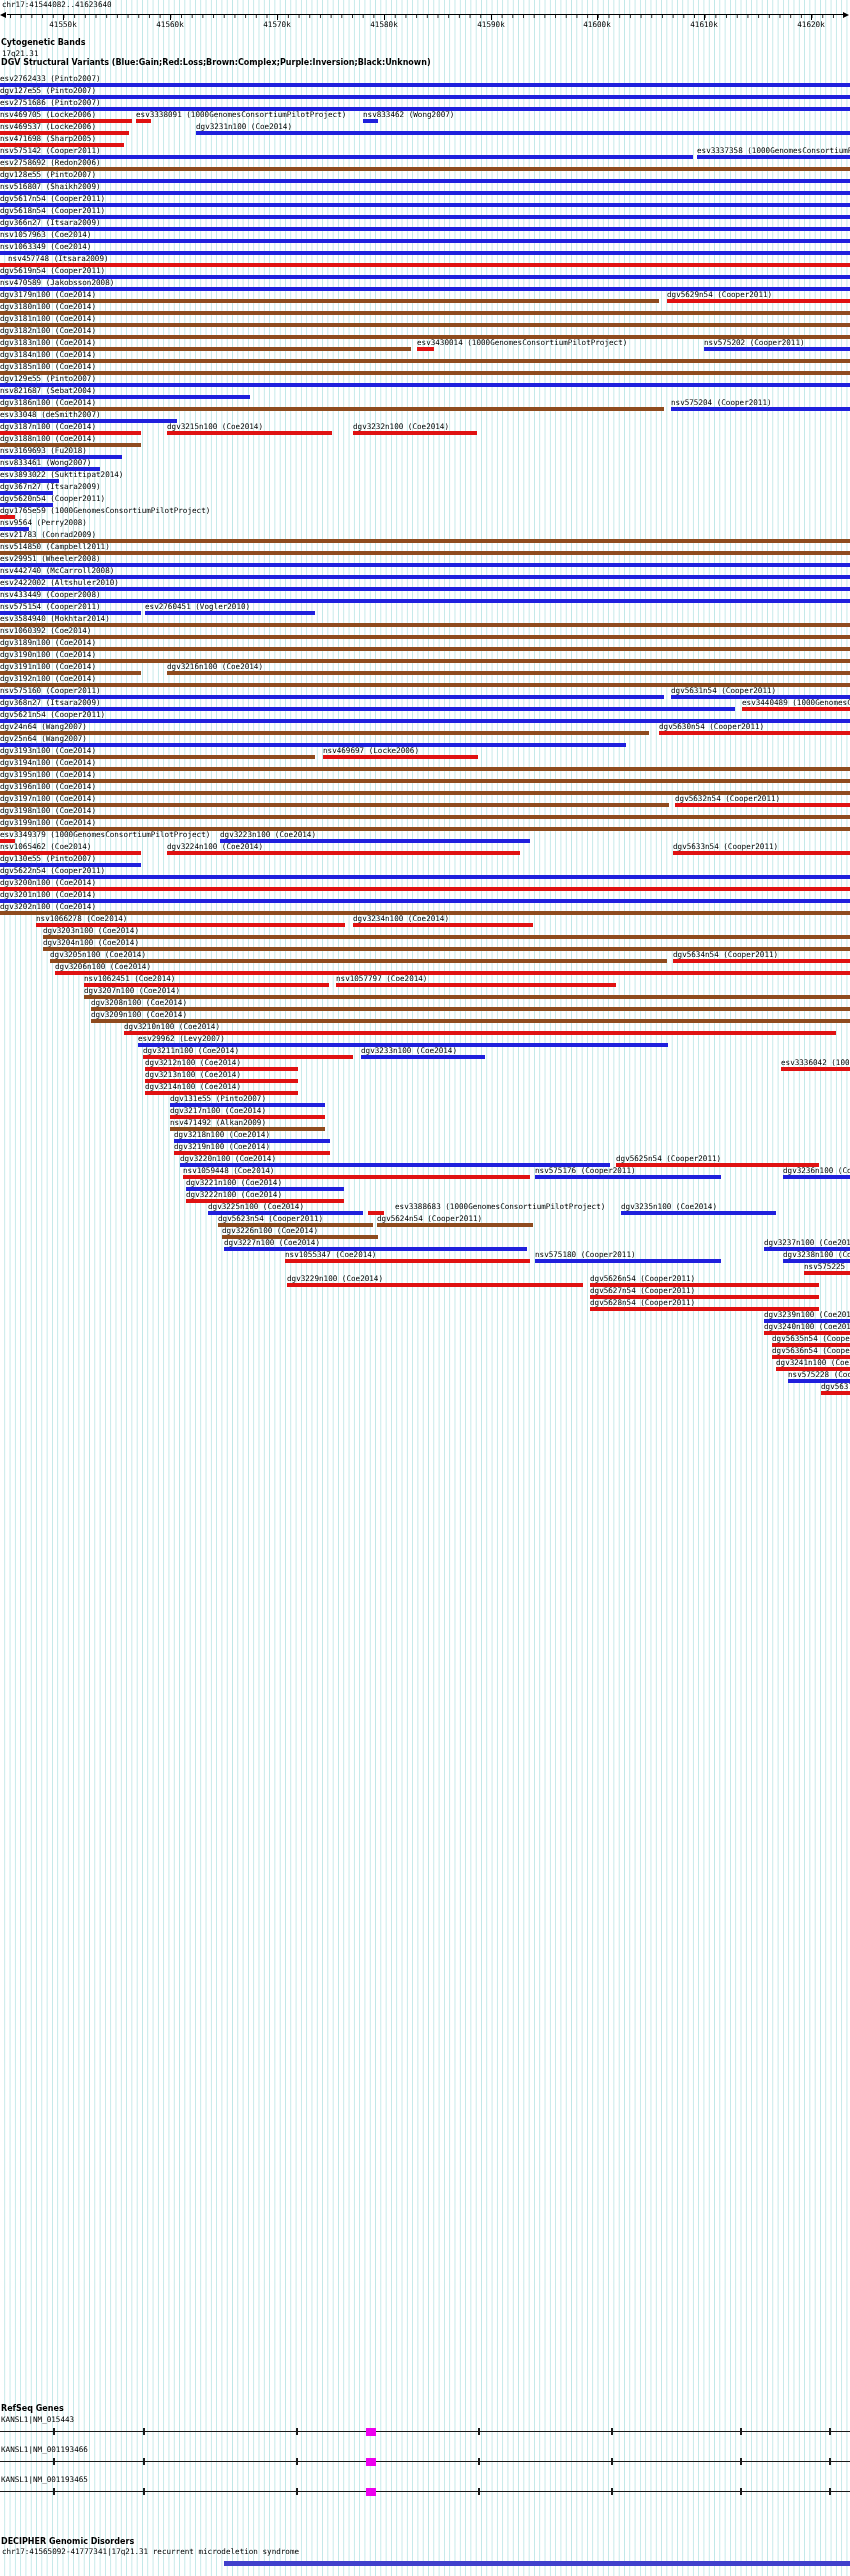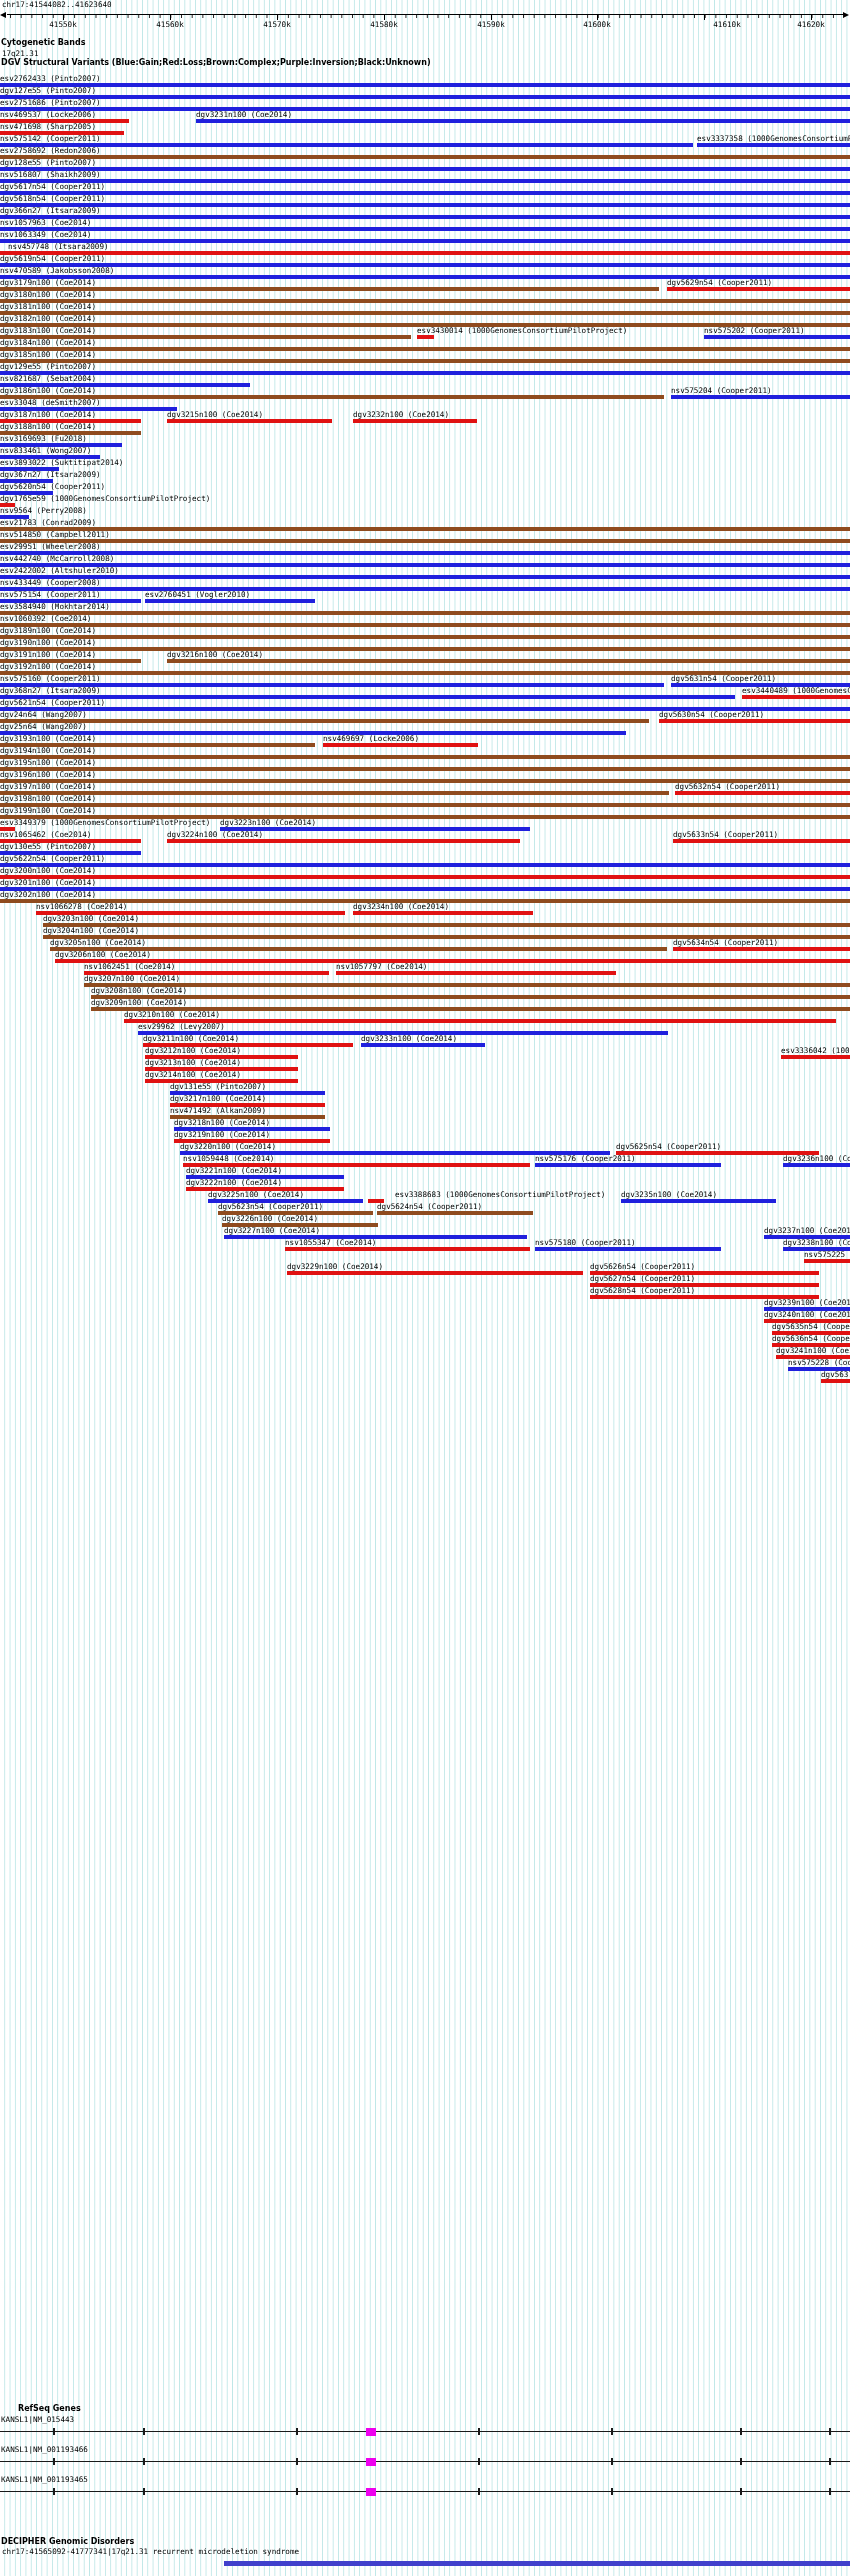--- a/index.html
+++ b/index.html
@@ -54,21 +54,21 @@
         <div class="tlabel" style="left: 170px;">41560k</div>
         <div class="mtick" style="left: 277px;"></div>
         <div class="tlabel" style="left: 277px;">41570k</div>
         <div class="mtick" style="left: 384px;"></div>
         <div class="tlabel" style="left: 384px;">41580k</div>
         <div class="mtick" style="left: 491px;"></div>
         <div class="tlabel" style="left: 491px;">41590k</div>
         <div class="mtick" style="left: 597px;"></div>
         <div class="tlabel" style="left: 597px;">41600k</div>
         <div class="mtick" style="left: 704px;"></div>
-        <div class="tlabel" style="left: 704px; padding-left: 46px;">41610k</div>
+        <div class="tlabel" style="left: 704px;">41610k</div>
         <div class="mtick" style="left: 811px;"></div>
         <div class="tlabel" style="left: 811px;">41620k</div>
       </div>
   </div>
 
   <div class="hdr" style="top:38px;">Cytogenetic Bands</div>
   <div class="lab8" style="top:50px;">17q21.31</div>
 
   <div class="hdr" style="top:58px;">DGV Structural Variants (Blue:Gain;Red:Loss;Brown:Complex;Purple:Inversion;Black:Unknown)</div>
   <div id="vrows">
@@ -76,20 +76,28 @@
         <span class="vlabel" style="left: 0px;">esv2762433 (Pinto2007)</span>
         <span class="vbar" style="left: 0px; width: 850px; background: rgb(32, 32, 221);"></span>
       </div>
       <div class="vrow">
         <span class="vlabel" style="left: 0px;">dgv127e55 (Pinto2007)</span>
         <span class="vbar" style="left: 0px; width: 850px; background: rgb(32, 32, 221);"></span>
       </div>
       <div class="vrow">
         <span class="vlabel" style="left: 0px;">esv2751686 (Pinto2007)</span>
         <span class="vbar" style="left: 0px; width: 850px; background: rgb(32, 32, 221);"></span>
+      </div>
+      <div class="vrow">
+        <span class="vlabel" style="left: 0px;">nsv469705 (Locke2006)</span>
+        <span class="vbar" style="left: 0px; width: 132px; background: rgb(224, 18, 18);"></span>
+        <span class="vlabel" style="left: 136px;">esv3338091 (1000GenomesConsortiumPilotProject)</span>
+        <span class="vbar" style="left: 136px; width: 15.3px; background: rgb(224, 18, 18);"></span>
+        <span class="vlabel" style="left: 363px;">nsv833462 (Wong2007)</span>
+        <span class="vbar" style="left: 363px; width: 15.3px; background: rgb(32, 32, 221);"></span>
       </div>
       <div class="vrow">
         <span class="vlabel" style="left: 0px;">nsv469537 (Locke2006)</span>
         <span class="vbar" style="left: 0px; width: 129px; background: rgb(224, 18, 18);"></span>
         <span class="vlabel" style="left: 196px;">dgv3231n100 (Coe2014)</span>
         <span class="vbar" style="left: 196px; width: 654px; background: rgb(32, 32, 221);"></span>
       </div>
       <div class="vrow">
         <span class="vlabel" style="left: 0px;">nsv471698 (Sharp2005)</span>
         <span class="vbar" style="left: 0px; width: 124px; background: rgb(224, 18, 18);"></span>
@@ -569,21 +577,21 @@
       <div class="vrow">
         <span class="vlabel" style="left: 788px;">nsv575228 (Cooper2011)</span>
         <span class="vbar" style="left: 788px; width: 62px; background: rgb(32, 32, 221);"></span>
       </div>
       <div class="vrow">
         <span class="vlabel" style="left: 821px;">dgv5637n54 (Cooper2011)</span>
         <span class="vbar" style="left: 821px; width: 29px; background: rgb(224, 18, 18);"></span>
       </div>
     </div>
 
-  <div class="hdr" style="top:2404px;padding-left:17px;">RefSeq Genes</div>
+  <div class="hdr" style="top:2404px;">RefSeq Genes</div>
   <div id="gene-rows">
       <div class="grow">
         <div class="glabel">KANSL1|NM_015443</div>
         <div class="gline" style="background: rgb(26, 26, 26);"></div>
         <div class="gtick" style="left: 53px; background: rgb(26, 26, 26);"></div>
         <div class="gtick" style="left: 143px; background: rgb(26, 26, 26);"></div>
         <div class="gtick" style="left: 296px; background: rgb(26, 26, 26);"></div>
         <div class="gtick" style="left: 478px; background: rgb(26, 26, 26);"></div>
         <div class="gtick" style="left: 611px; background: rgb(26, 26, 26);"></div>
         <div class="gtick" style="left: 740px; background: rgb(26, 26, 26);"></div>

